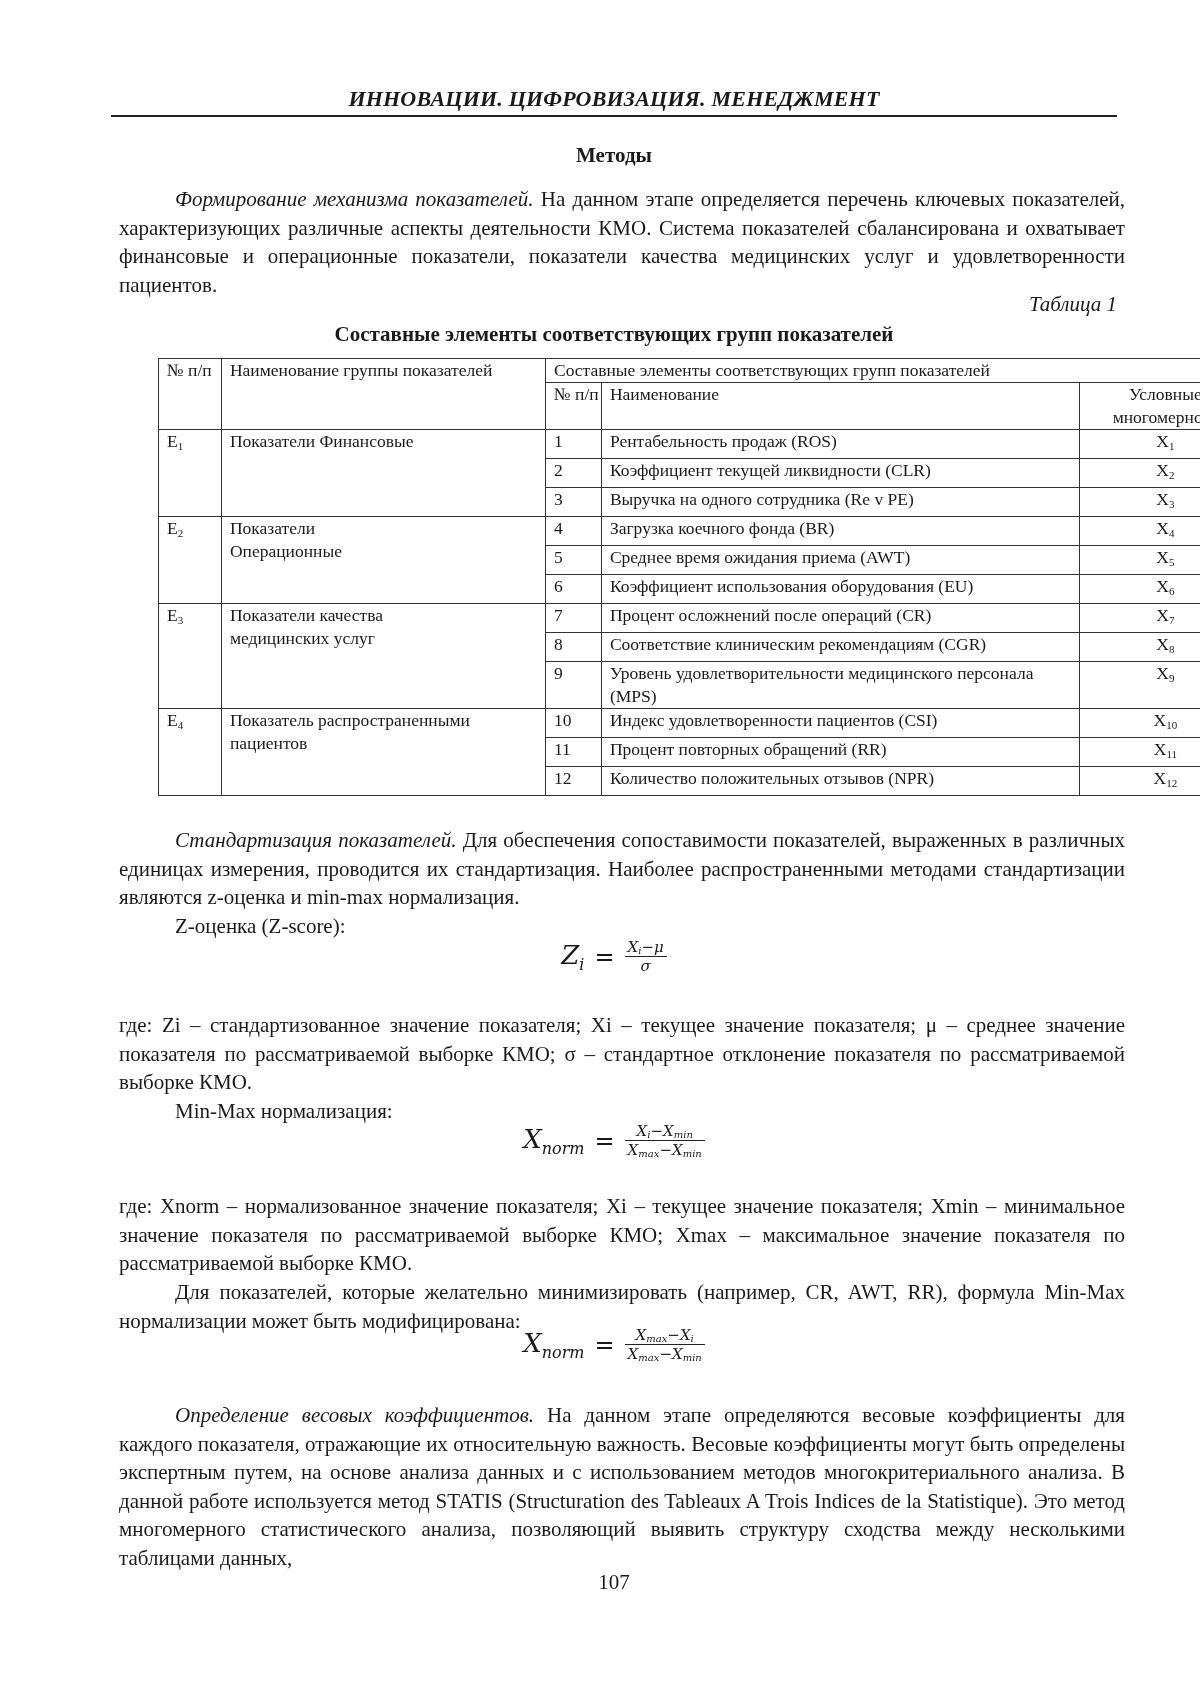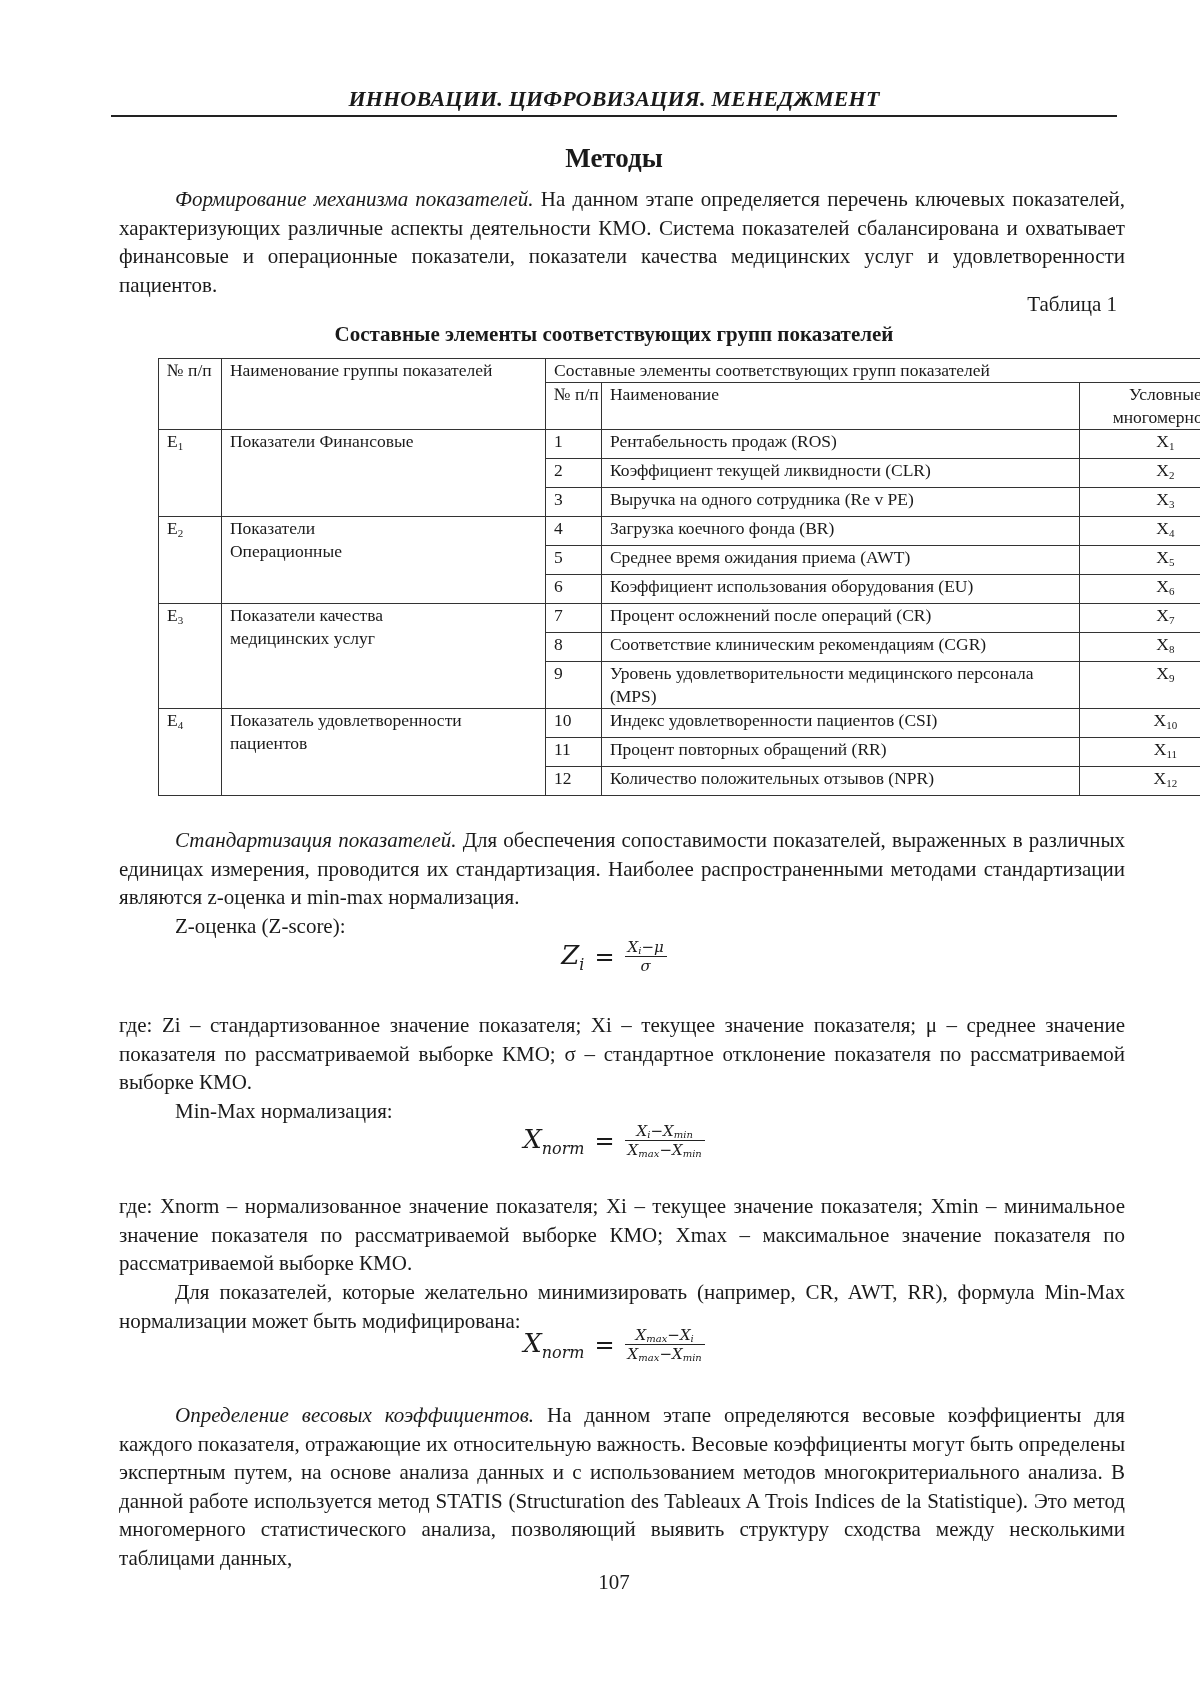--- a/index.html
+++ b/index.html
@@ -3,26 +3,26 @@
 <meta charset="utf-8">
 <style>
   html, body { margin: 0; padding: 0; background: #ffffff; }
   body { width: 1200px; height: 1698px; position: relative; overflow: hidden;
          font-family: "Liberation Serif", "DejaVu Serif", serif; color: #1a1a1a; }
   .page { position: absolute; left: 111px; top: 0; width: 1006px; }
   .running-head { position: absolute; top: 86px; left: 0; width: 1006px; text-align: center;
                   font-style: italic; font-size: 22px; letter-spacing: 0.2px; font-weight: bold; }
   .head-rule { position: absolute; top: 115px; left: 0; width: 1006px; height: 0; border-top: 2px solid #222; }
   .section-title { position: absolute; top: 143px; left: 0; width: 1006px; text-align: center;
-                   font-weight: bold; font-size: 27px; }
+                   font-weight: bold; font-size: 21px; }
   .para { position: absolute; left: 0; width: 1006px; font-size: 21px; line-height: 28.5px;
           text-align: justify; margin: 8px; }
   .para .lead { font-style: italic; }
   .para.indent { text-indent: 56px; }
-  .table-label { position: absolute; top: 292px; right: 0; font-size: 21px; }
+  .table-label { position: absolute; top: 292px; right: 0; font-style: italic; font-size: 21px; }
   .table-title { position: absolute; top: 322px; left: 0; width: 1006px; text-align: center;
                  font-weight: bold; font-size: 21px; }
   table.ind { position: absolute; top: 358px; left: 35px; width: 1092px; border-collapse: collapse;
               font-size: 17.5px; line-height: 23px; margin-left: 12px; }
   table.ind td { border: 1.5px solid #333; padding: 0 6px 0 8px; vertical-align: top; }
   table.ind td.c { text-align: center; }
   sub { font-size: 11px; vertical-align: -3px; }
   .formula { position: absolute; left: 0; width: 1006px; text-align: center;
              font-family: "DejaVu Serif", serif; font-style: italic; }
   .frac { display: inline-block; vertical-align: middle; text-align: center; font-size: 15px; }
@@ -118,21 +118,21 @@
       <td class="c"><span>X</span><sub>8</sub></td>
     </tr>
     <tr>
       <td>9</td>
       <td>Уровень удовлетворительности медицинского персонала (MPS)</td>
       <td class="c"><span>X</span><sub>9</sub></td>
     </tr>
 
     <tr>
       <td rowspan="3"><span>E</span><sub>4</sub></td>
-      <td rowspan="3">Показатель удовлетворенности пациентов</td>
+      <td rowspan="3">Показатель распространенными пациентов</td>
       <td>10</td>
       <td>Индекс удовлетворенности пациентов (CSI)</td>
       <td class="c"><span>X</span><sub>10</sub></td>
     </tr>
     <tr>
       <td>11</td>
       <td>Процент повторных обращений (RR)</td>
       <td class="c"><span>X</span><sub>11</sub></td>
     </tr>
     <tr>

